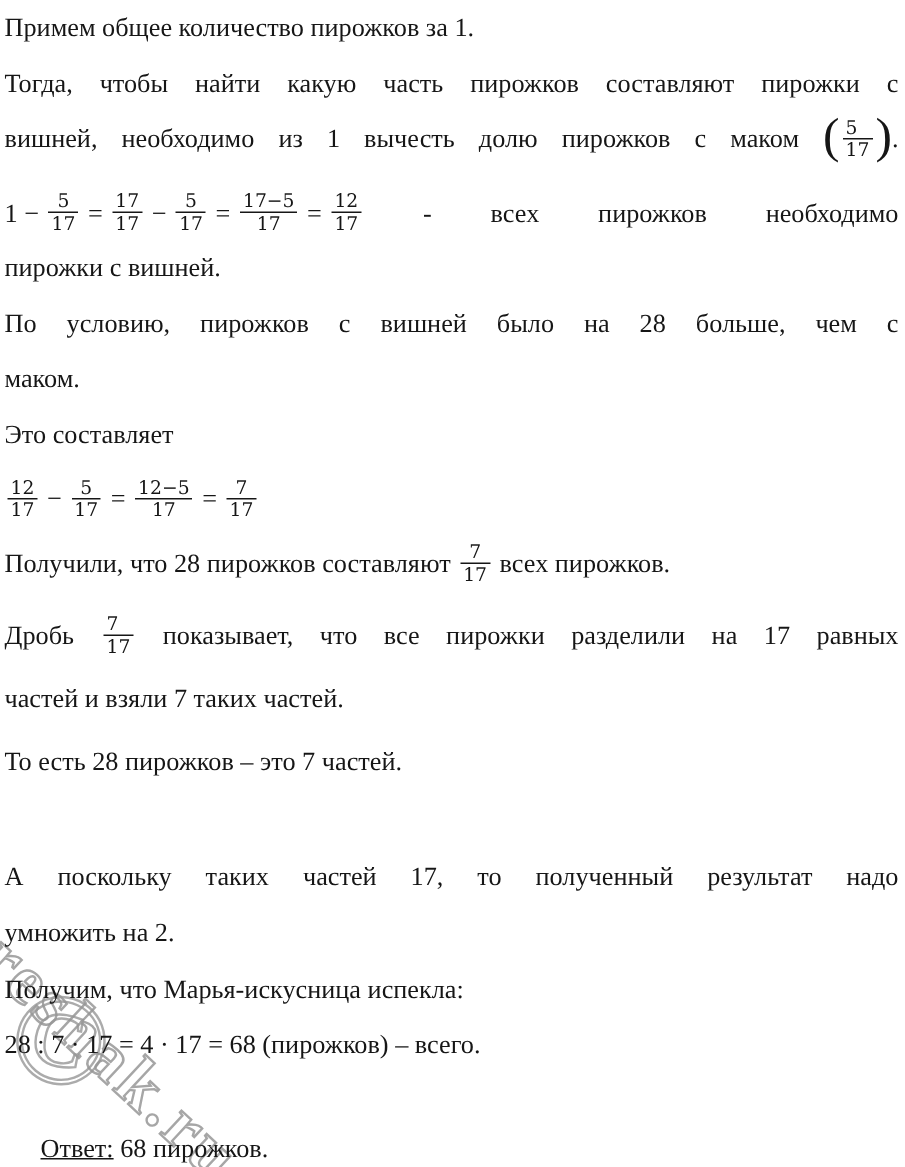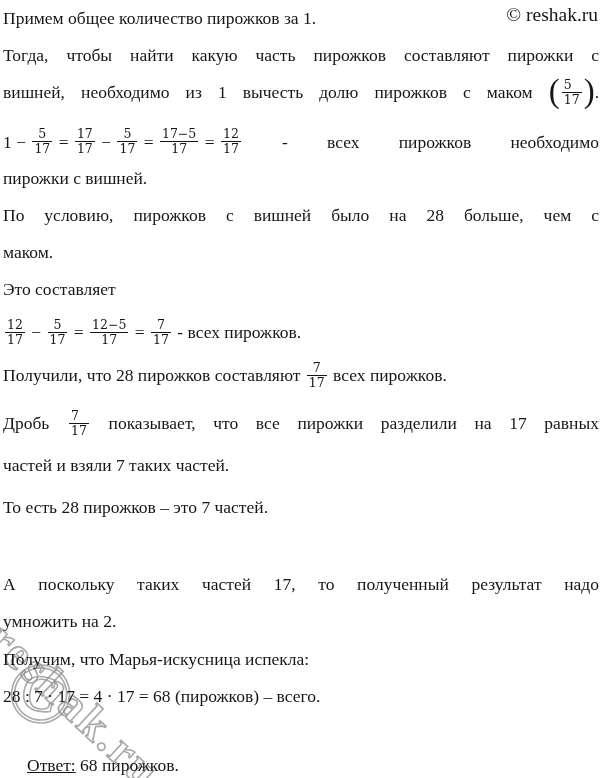--- a/index.html
+++ b/index.html
@@ -28,21 +28,20 @@
   
   #L1{top:6px}#L2{top:43px}#L3{top:72px}#L4{top:121px}#L5{top:166px}#L6{top:203px}
   #L7{top:240px}#L8{top:277px}#L9{top:312px}#L10{top:355px}#L11{top:403px}#L12{top:453px}
   #L13{top:495px}#L14{top:534px}#L15{top:572px}#L16{top:609px}#L17{top:647px}#L18{top:684px}#L19{top:753px}
 </style>
 </head>
 <body>
 
 <div class="page">
 
-  <span class="copyright">© reshak.ru</span>
 
   <span class="wm-text">reshak.ru</span>
   <span class="wm-c">©</span>
 
   <div class="ln" id="L1">Примем общее количество пирожков за 1.</div>
 
   <div class="ln jl" id="L2">Тогда, чтобы найти какую часть пирожков составляют пирожки с</div>
 
   <div class="ln jl fl" id="L3"><span>вишней, необходимо из 1 вычесть долю пирожков с маком </span><span class="bigp">(</span><span class="frac">
         <span class="num">5</span>
@@ -96,21 +95,21 @@
         <span class="den">17</span>
       </span><span class="eqt"> − </span><span class="frac">
         <span class="num">5</span>
         <span class="den">17</span>
       </span><span class="eqt"> = </span><span class="frac">
         <span class="num">12−5</span>
         <span class="den">17</span>
       </span><span class="eqt"> = </span><span class="frac">
         <span class="num">7</span>
         <span class="den">17</span>
-      </span><span class="eqt"> - всех пирожков.</span></div>
+      </span></div>
 
   <div class="ln fl" id="L10"><span>Получили, что 28 пирожков составляют </span><span class="frac">
         <span class="num">7</span>
         <span class="den">17</span>
       </span><span> всех пирожков.</span></div>
 
   <div class="ln jl fl" id="L11"><span>Дробь </span><span class="frac">
         <span class="num">7</span>
         <span class="den">17</span>
       </span><span> показывает, что все пирожки разделили на 17 равных</span></div>

